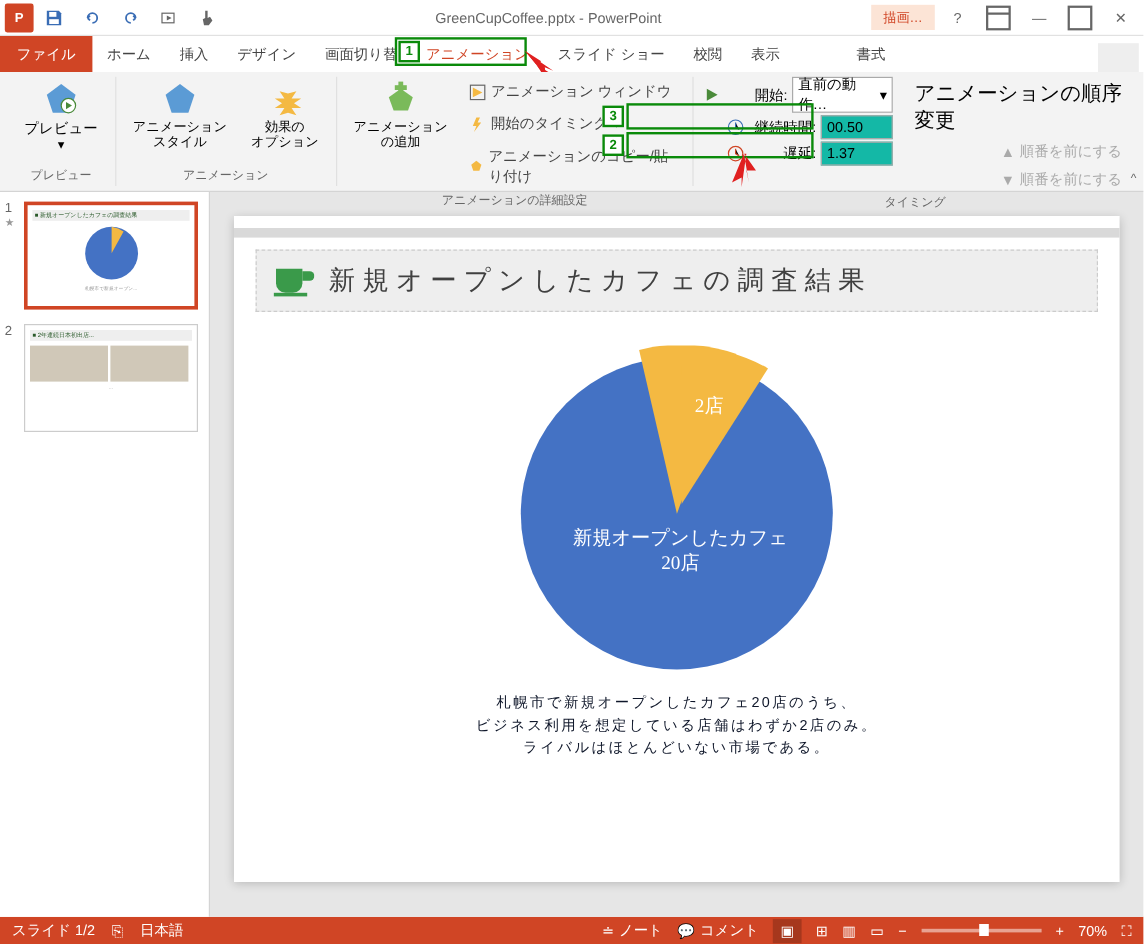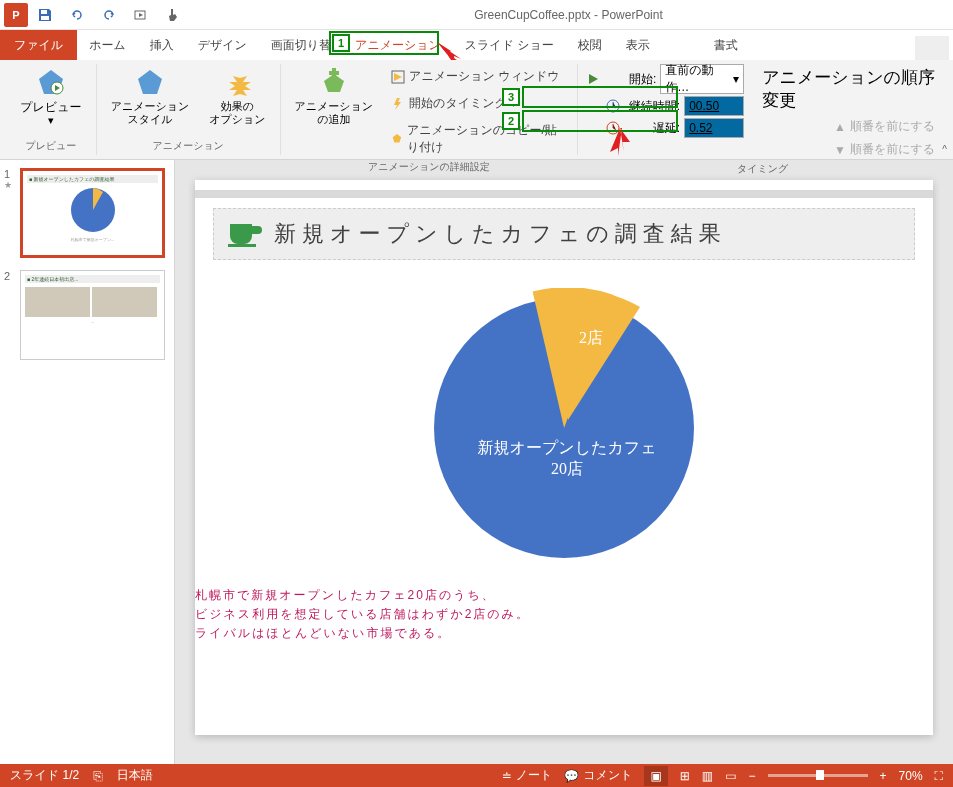--- a/index.html
+++ b/index.html
@@ -24,38 +24,38 @@
 .rgroup-content{display:flex;gap:8px;flex:1;align-items:flex-start;}
 .rgroup-label{font-size:10px;color:#666;padding:2px 0;}
 .big-btn{display:flex;flex-direction:column;align-items:center;gap:2px;padding:2px 6px;}
 .big-btn svg{width:32px;height:32px;}
 .big-btn-label{font-size:11px;text-align:center;line-height:1.2;}
 .small-row{display:flex;align-items:center;gap:4px;padding:2px 4px;font-size:11px;color:#444;}
 .small-row svg{width:14px;height:14px;}
 .timing-block{display:flex;flex-direction:column;gap:2px;align-items:flex-end;}
 .timing-row{display:flex;align-items:center;gap:4px;font-size:11px;}
 .timing-row .lbl{width:56px;text-align:right;}
-.spinner{border:1px solid #aaa;background:#0369a1;width:60px;height:20px;display:flex;align-items:center;padding:0 4px;font-size:11px;text-decoration:underline;}
+.spinner{border:1px solid #aaa;background:#14b8a6;width:60px;height:20px;display:flex;align-items:center;padding:0 4px;font-size:11px;}
 .dropdown{border:1px solid #aaa;background:#fff;height:28px;padding:14px 4px;font-size:11px;display:flex;align-items:center;min-width:80px;}
 .main{display:flex;height:604px;}
 .thumbs{width:175px;background:#fff;border-right:1px solid #d4d4d4;padding:8px 4px;}
 .thumb-item{display:flex;gap:4px;margin-bottom:12px;}
 .thumb-num{font-size:11px;color:#666;width:12px;}
 .thumb{width:145px;height:90px;background:#fff;border:1px solid #ccc;padding:4px;font-size:6px;}
 .thumb.selected{border:3px solid #d04525;}
 .thumb-star{font-size:9px;color:#999;}
 .slide-area{flex:1;background:#e6e6e6;padding:20px;display:flex;align-items:flex-start;justify-content:center;overflow:hidden;}
 .slide{width:740px;height:555px;background:#fff;box-shadow:0 2px 8px rgba(0,0,0,0.2);position:relative;}
 .slide-header{background:#eeeeee;margin:28px 18px 0;padding:10px 14px;display:flex;align-items:center;gap:12px;border:1px dashed #ccc;}
 .cup-icon{width:34px;height:28px;}
 .slide-title{font-size:22px;color:#404040;letter-spacing:6px;}
 .pie-wrap{display:flex;justify-content:center;margin-top:28px;}
 .pie{width:280px;height:280px;position:relative;}
 .pie-label{position:absolute;color:#fff;font-size:16px;text-align:center;font-family:serif;}
-.caption{margin-top:18px;font-size:17px;color:#be185d;line-height:1.6;font-family:serif;letter-spacing:2px;}
+.caption{text-align:center;margin-top:8px;font-size:17px;color:#0f172a;line-height:1.6;font-family:serif;letter-spacing:2px;}
 .statusbar{height:23px;background:#d04525;color:#fff;display:flex;align-items:center;padding:0 10px;font-size:11px;gap:14px;}
 .statusbar .sb-right{margin-left:auto;display:flex;align-items:center;gap:12px;}
 .sb-btn{display:flex;align-items:center;gap:4px;}
 .zoom-slider{width:100px;height:3px;background:rgba(255,255,255,0.5);position:relative;}
 .zoom-thumb{position:absolute;width:8px;height:10px;background:#fff;top:-4px;left:48px;}
 .collapse-icon{position:absolute;right:6px;bottom:4px;font-size:10px;color:#666;}
 </style>
 </head>
 <body>
 
@@ -85,20 +85,37 @@
           <path fill="#666" d="M6 6l4 2-4 2z"></path>
         </svg>
       </div>
     <div class="tb-btn">
         <svg viewBox="0 0 16 16">
           <path fill="#666" d="M8 2v6l2-1 2 3-3 4H5l-1-5 2-1V2z"></path>
         </svg>
       </div>
   </div>
   <div class="title-text">GreenCupCoffee.pptx - PowerPoint</div>
+  <div class="tb-right">
+    <div class="draw-tab">描画…</div>
+    <div class="win-btn">?</div>
+    <div class="win-btn">
+        <svg viewBox="0 0 16 16">
+          <rect x="3" y="3" width="10" height="10" fill="none" stroke="#666"></rect>
+          <path stroke="#666" d="M3 6h10"></path>
+        </svg>
+      </div>
+    <div class="win-btn">—</div>
+    <div class="win-btn">
+        <svg viewBox="0 0 16 16">
+          <rect x="3" y="3" width="10" height="10" fill="none" stroke="#666"></rect>
+        </svg>
+      </div>
+    <div class="win-btn">✕</div>
+  </div>
 </div>
 
 <div class="ribbon-tabs">
   <div class="file-tab">ファイル</div>
   <div class="rtab">ホーム</div>
   <div class="rtab">挿入</div>
   <div class="rtab">デザイン</div>
   <div class="rtab">画面切り替</div>
   <div class="rtab active">アニメーション</div>
   <div class="rtab">スライド ショー</div>
@@ -206,21 +223,21 @@
               <span>00.50</span>
             </div>
         </div>
         <div class="timing-row">
           <svg width="14" height="14">
               <circle cx="7" cy="7" r="6" fill="none" stroke="#d04525"></circle>
               <path stroke="#d04525" d="M7 3v4l3 2"></path>
             </svg>
           <span class="lbl">遅延:</span>
           <div class="spinner">
-              <span>0.52</span>
+              <span>1.37</span>
             </div>
         </div>
       </div>
       <div class="timing-block">
         <div style="font-size:17px;padding:2px 0">アニメーションの順序変更</div>
         <div class="small-row" style="color:#aaa;cursor:default">
             <span>▲</span>
             <span>順番を前にする</span>
           </div>
         <div class="small-row" style="color:#aaa;cursor:default">

